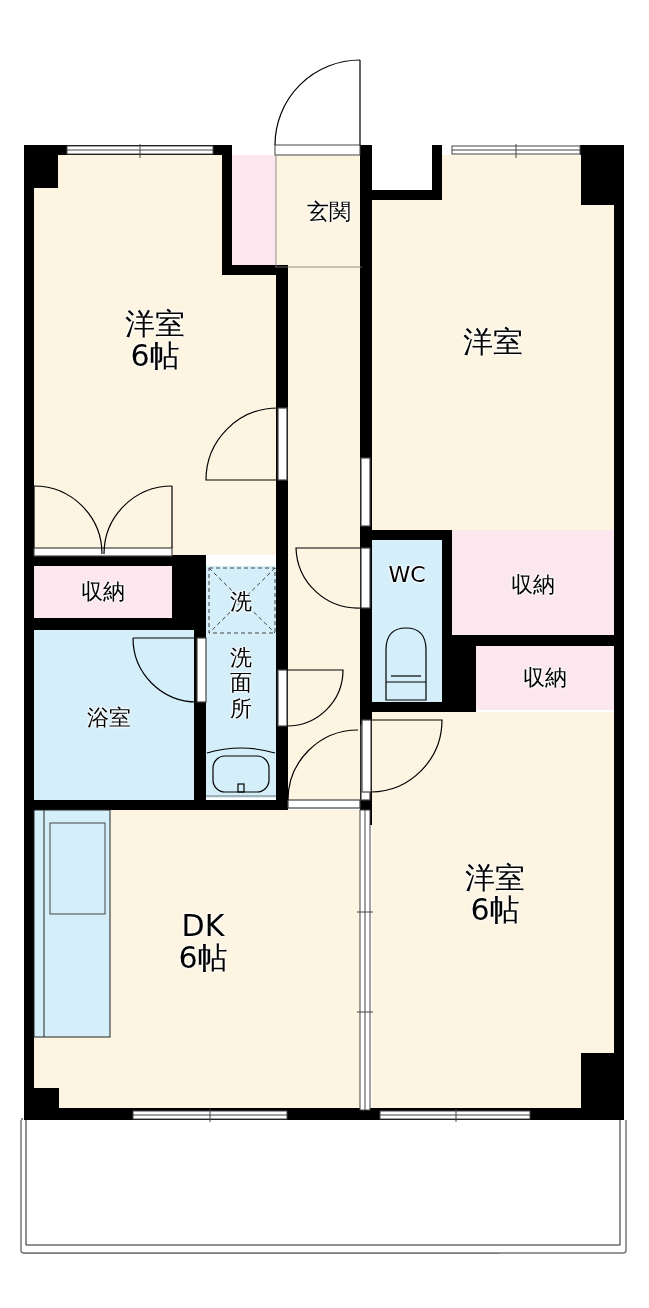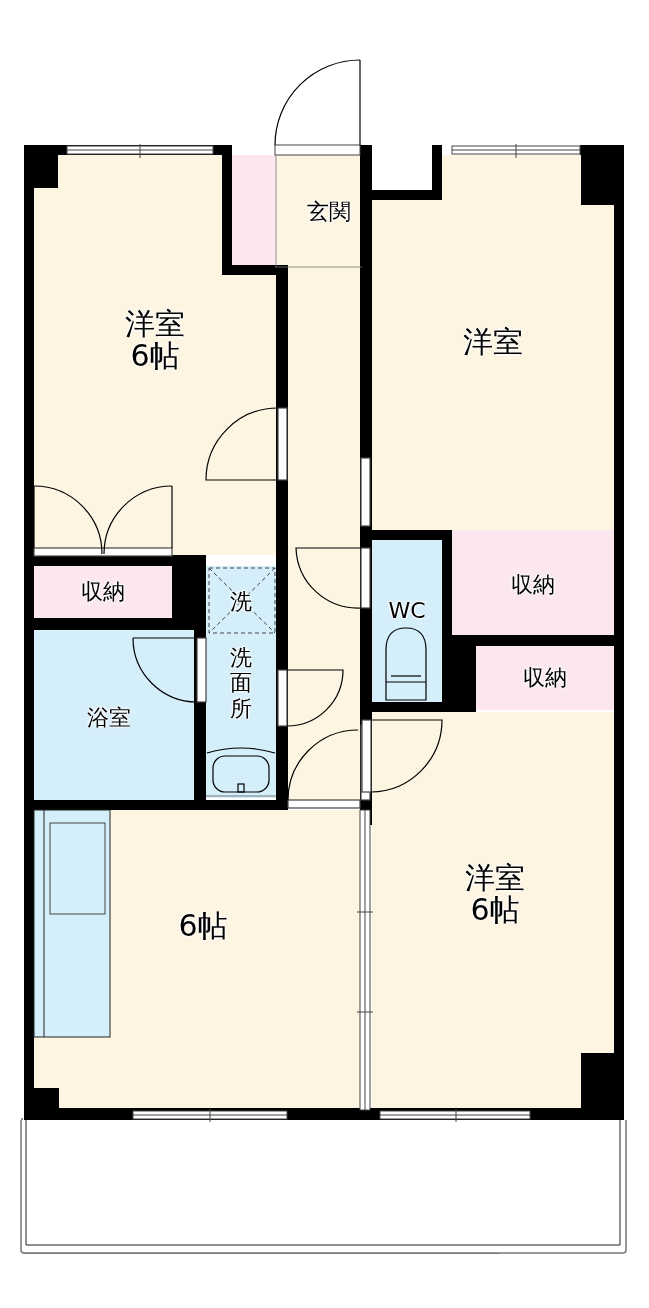--- a/index.html
+++ b/index.html
@@ -176,26 +176,27 @@
   <div>6帖</div>
 </div>
 <div class="lbl big" style="left:408px;top:326px;width:170px;">
   <div>洋室</div>
 </div>
 <div class="lbl big" style="left:420px;top:862px;width:150px;">
   <div>洋室</div>
   <div>6帖</div>
 </div>
 <div class="lbl big" style="left:128px;top:910px;width:150px;">
+  <div>DK</div>
   <div>6帖</div>
 </div>
 <div class="lbl sm" style="left:278px;top:200px;width:102px;">玄関</div>
 <div class="lbl sm" style="left:44px;top:706px;width:130px;">浴室</div>
 <div class="lbl vert" style="left:206px;top:645px;width:70px;">
   <div>洗</div>
   <div>面</div>
   <div>所</div>
 </div>
 <div class="lbl sm" style="left:206px;top:590px;width:70px;">洗</div>
-<div class="lbl sm" style="left:372px;top:599px;width:70px;">WC</div>
+<div class="lbl sm" style="left:372px;top:563px;width:70px;">WC</div>
 <div class="lbl sm" style="left:34px;top:580px;width:138px;">収納</div>
 <div class="lbl sm" style="left:452px;top:573px;width:162px;">収納</div>
 <div class="lbl sm" style="left:476px;top:666px;width:138px;">収納</div>
 
 </body></html>

